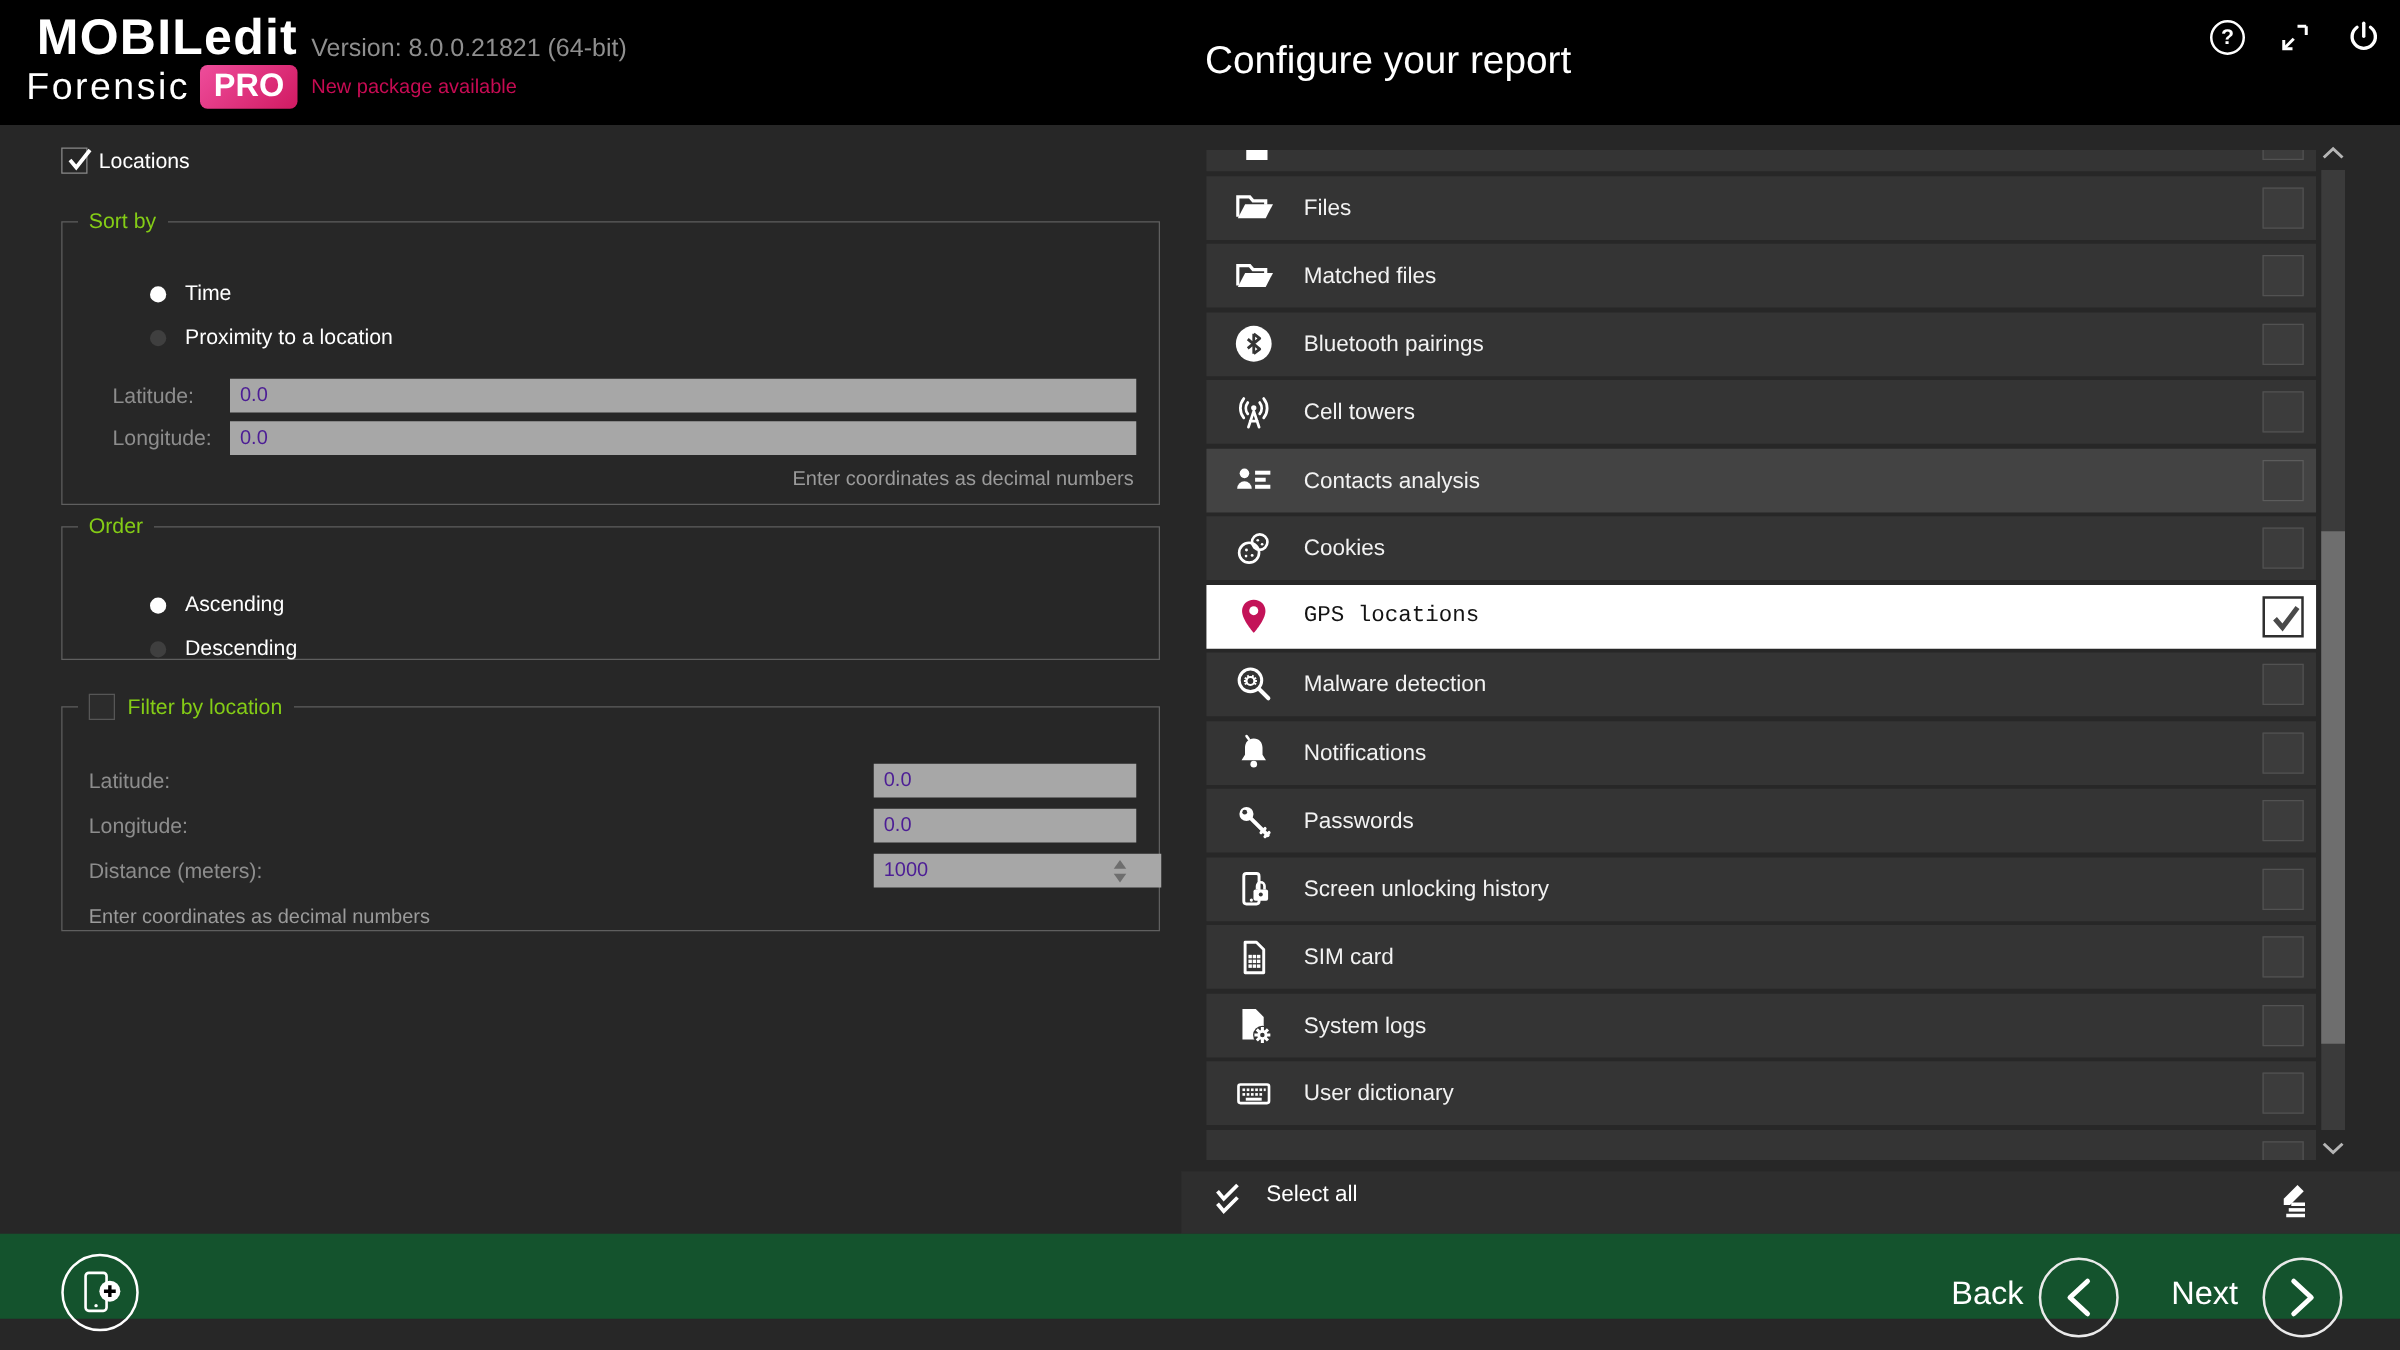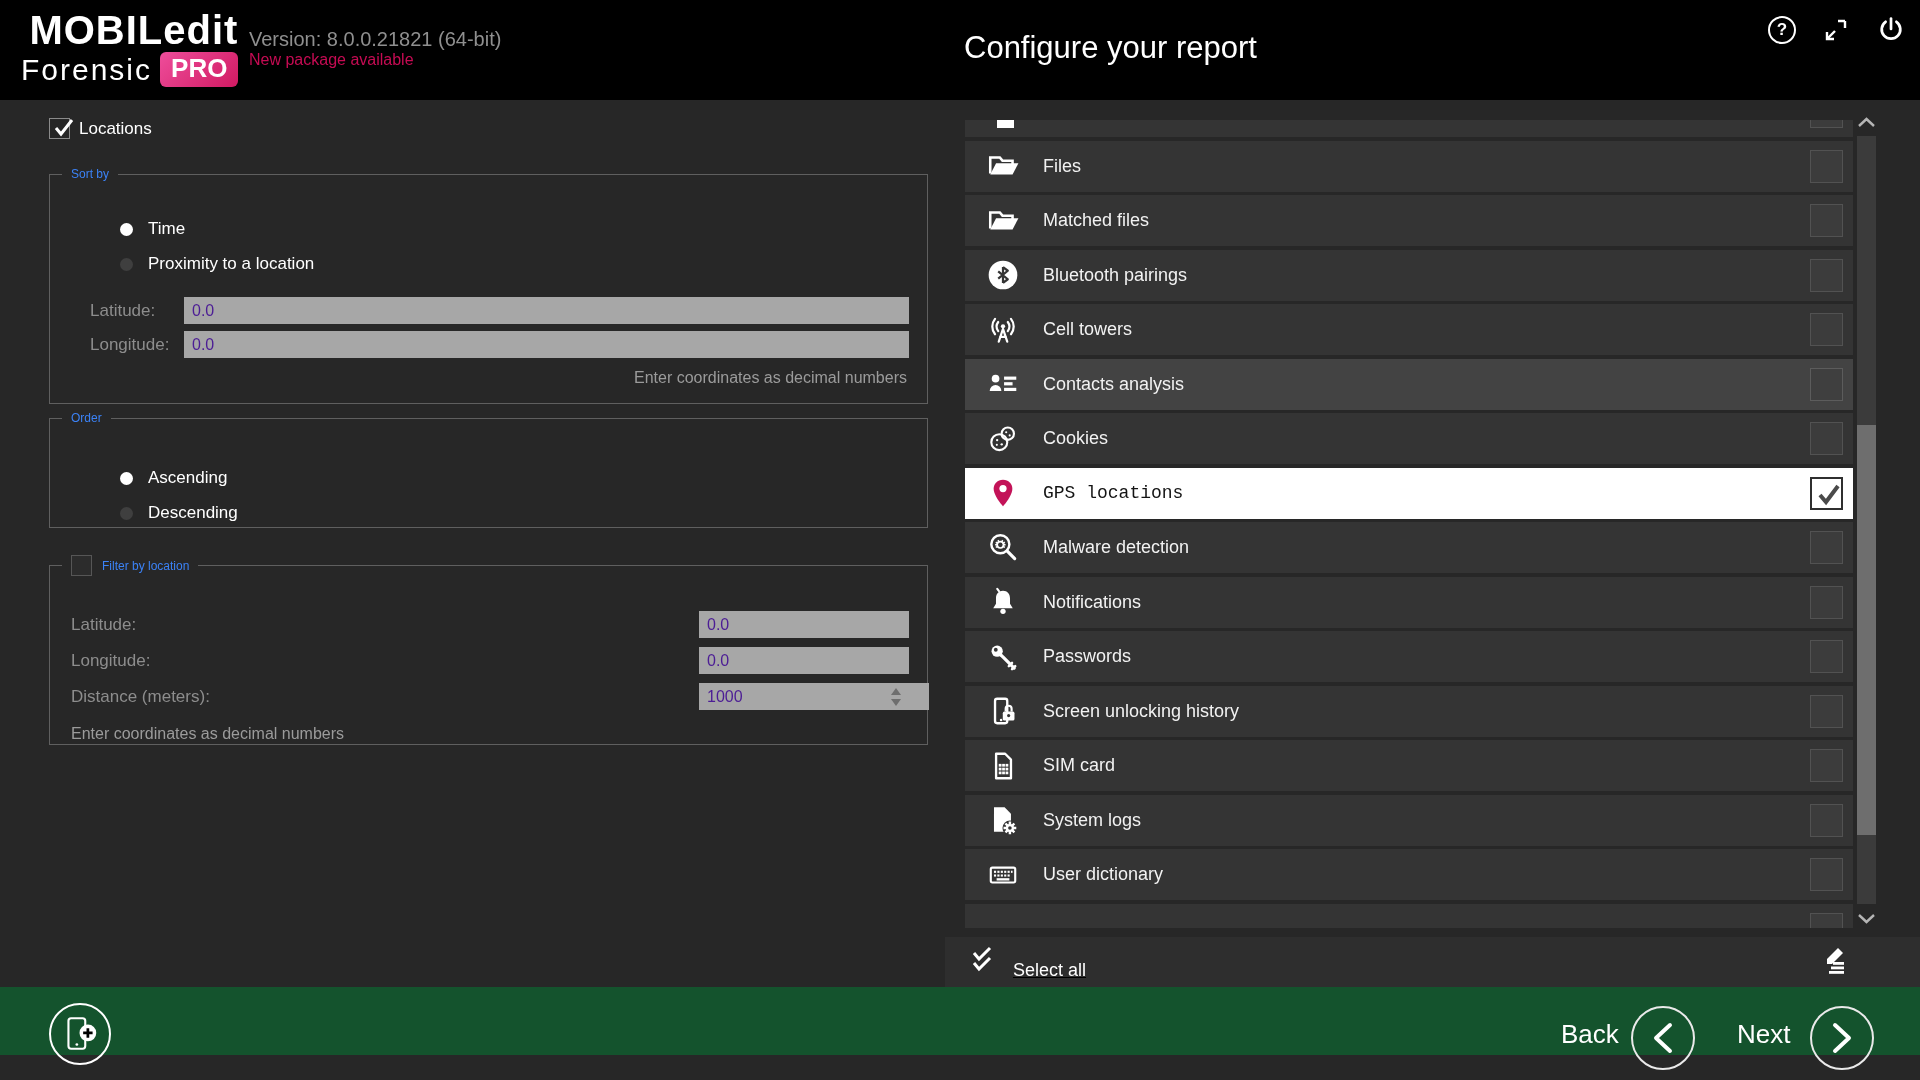--- a/index.html
+++ b/index.html
@@ -9,34 +9,34 @@
 
   
   .header { position:absolute; left:0; top:0; width:1920px; height:100px; background:#000; }
   .logo { position:absolute; left:21px; top:8px; }
   .logo-line1 { font-size:40px; font-weight:700; color:#fff; letter-spacing:1px; line-height:44px;text-align:right; }
   .logo-line2 { display:flex; align-items:flex-end; gap:8px; margin-top:0px; }
   .logo-forensic { font-size:30px; color:#fff; letter-spacing:2px; font-weight:400; }
   .logo-pro { font-size:26px; font-weight:700; color:#fff; background:linear-gradient(135deg,#ee4d9b,#d11a62); border-radius:6px; padding:1px 11px 3px 11px; }
   .ver-block { position:absolute; left:249px; top:28px; }
   .version-text { font-size:20px; color:#8f8f8f; }
-  .pkg-link { font-size:16px; color:#c60b53; cursor:pointer; }
+  .pkg-link { font-size:16px; color:#c60b53; margin-top:10px; cursor:pointer; }
   .page-title { position:absolute; left:964px; top:30px; font-size:31px; font-weight:300; color:#fff; }
   .win-icons { position:absolute; right:14px; top:8px; height:44px; display:flex; align-items:center; gap:27px; }
   .help-btn { width:28px; height:28px; border:2px solid #fff; border-radius:50%; color:#fff; font-size:17px; font-weight:700; display:flex; align-items:center; justify-content:center; cursor:pointer; }
   .icon-btn { cursor:pointer; display:flex; align-items:center; justify-content:center; }
 
   
   .loc-row { position:absolute; left:49px; top:118px; display:flex; align-items:center; gap:9px; cursor:pointer; }
   .cb { position:relative; width:21px; height:21px; background:#262626; border:1px solid #8a8a8a; flex:0 0 auto; }
   .cb svg { position:absolute; left:2px; top:-4px; }
   .loc-label { font-size:17px; color:#fff; }
 
   fieldset.group { position:absolute; left:49px; width:879px; border:1px solid #5f5f5f; background:transparent; min-width:0; }
-  fieldset.group legend { margin-left:12px; padding:0 9px; font-size:12px; color:#3b82f6; }
+  fieldset.group legend { margin-left:12px; padding:0 9px; font-size:17px; color:#84cc16; }
   #sortby-group { top:167px; height:237px; }
   #order-group  { top:411px; height:117px; }
   #filter-group { top:555px; height:190px; }
   #filter-group legend { display:flex; align-items:center; gap:10px; }
   #filter-group legend .cb { border-color:#565656; background:#2c2c2c; }
 
   .opt { position:absolute; display:flex; align-items:center; gap:15px; cursor:pointer; }
   .radio { width:13px; height:13px; border-radius:50%; flex:0 0 auto; }
   .radio.on { background:#fff; }
   .radio.off { background:#3f3f3f; }
@@ -67,21 +67,21 @@
 
   
   .scrollbar { position:absolute; left:1857px; top:112px; width:19px; height:816px; }
   .sb-btn { position:absolute; left:0; width:19px; height:20px; display:flex; align-items:center; justify-content:center; cursor:pointer; }
   .sb-btn.up { top:0; } .sb-btn.down { bottom:0; }
   .sb-track { position:absolute; left:0; top:24px; bottom:24px; width:19px; background:#3b3b3b; }
   .sb-thumb { position:absolute; left:0; top:289px; width:19px; height:410px; background:#6e6e6e; cursor:grab; }
 
   
   .listbar { position:absolute; left:945px; top:937px; width:975px; height:50px; background:#2e2e2e; }
-  .selectall { position:absolute; left:25px; top:8px; display:flex; align-items:flex-end; gap:15px; cursor:pointer;text-decoration:underline; }
+  .selectall { position:absolute; left:25px; top:8px; display:flex; align-items:flex-start; gap:15px; cursor:pointer; }
   .editorder { position:absolute; right:46px; top:8px; display:flex; align-items:center; gap:13px; cursor:pointer;flex-direction:column; }
   .bar-label { font-size:18px; color:#fff; }
 
   
   .footer { position:absolute; left:0; top:987px; width:1920px; height:68px; background:#14532d; }
   .phone-add { position:absolute; left:49px; top:16px; width:62px; height:62px; border:2px solid #fff; border-radius:50%; display:flex; align-items:center; justify-content:center; cursor:pointer; }
   .nav-label { position:absolute; font-size:26px; font-weight:300; color:#fff; top:32px; cursor:pointer; }
   .nav-circle { position:absolute; top:19px; width:64px; height:64px; border:2px solid #eaeaea; border-radius:50%; display:flex; align-items:center; justify-content:center; cursor:pointer; }
   #back-label { left:1561px; } #back-circle { left:1631px; }
   #next-label { left:1737px; } #next-circle { left:1810px; }

